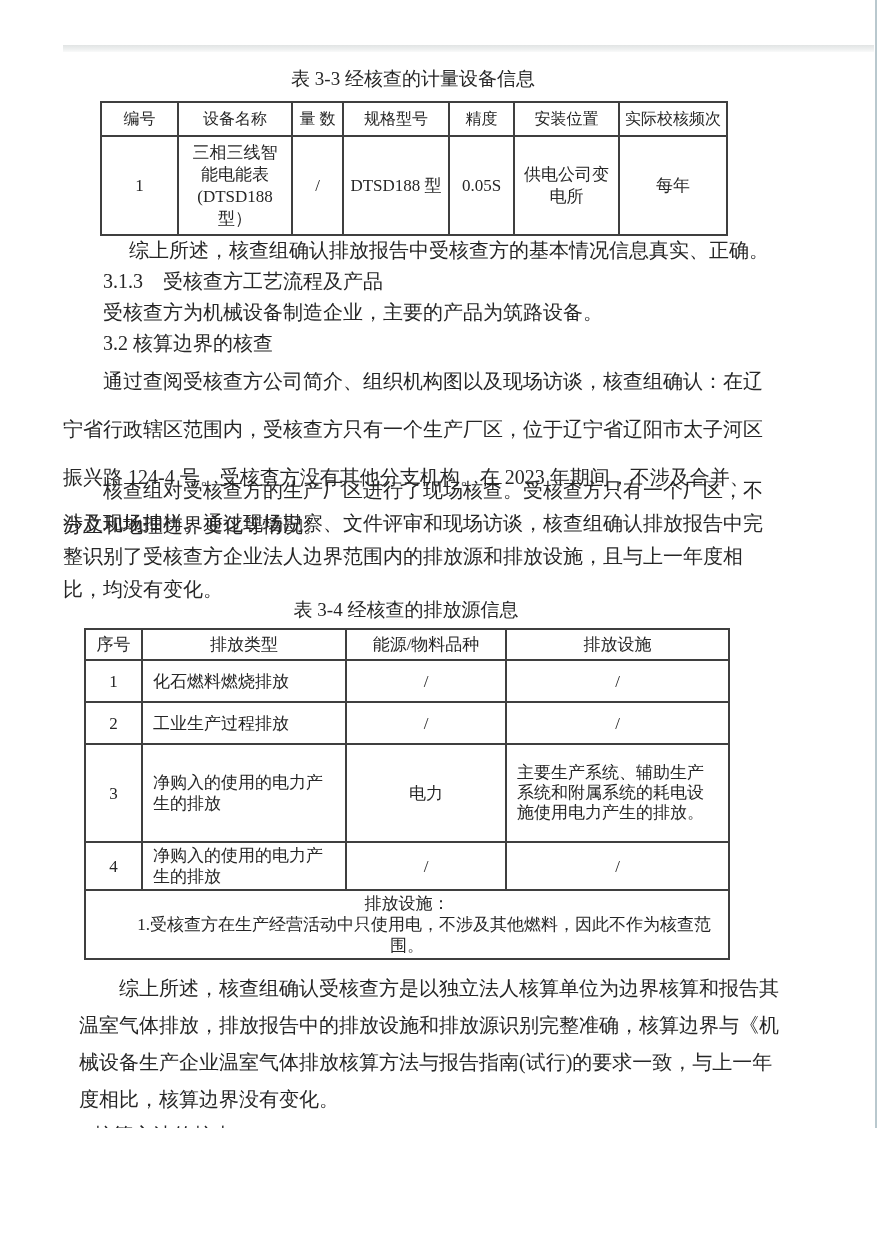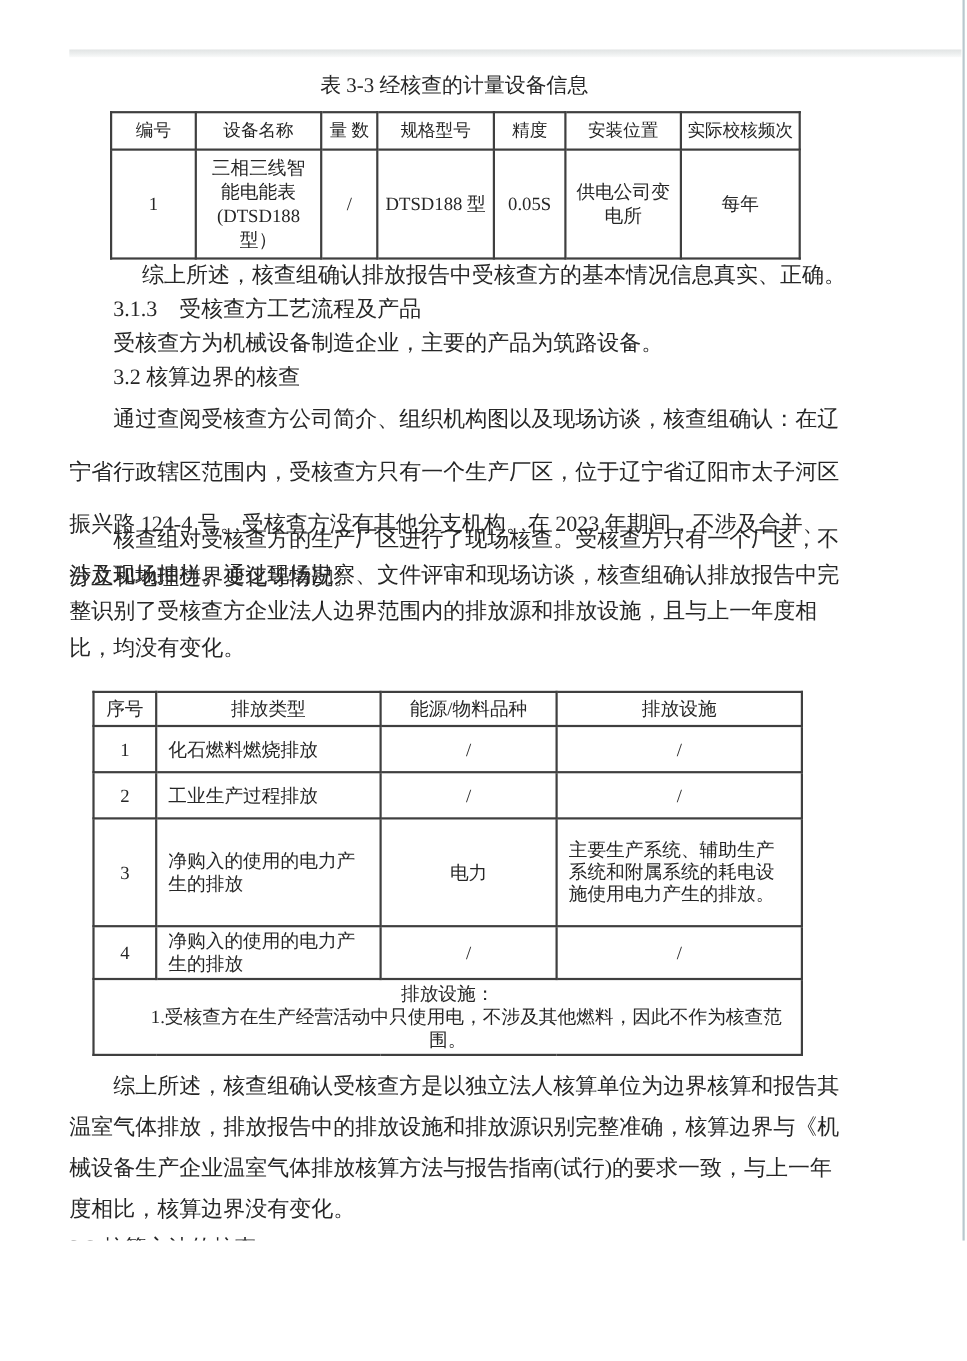--- a/index.html
+++ b/index.html
@@ -85,20 +85,21 @@
   <div class="abs body-text" style="top:264px;">3.1.3　受核查方工艺流程及产品</div>
 
   <div class="abs body-text" style="top:295px;">受核查方为机械设备制造企业，主要的产品为筑路设备。</div>
 
   <div class="abs body-text" style="top:326px;">3.2 核算边界的核查</div>
 
   <div class="abs body-text p3">通过查阅受核查方公司简介、组织机构图以及现场访谈，核查组确认：在辽宁省行政辖区范围内，受核查方只有一个生产厂区，位于辽宁省辽阳市太子河区振兴路 124-4 号。受核查方没有其他分支机构。在 2023 年期间，不涉及合并、分立和地理边界变化等情况。</div>
 
   <div class="abs body-text" style="top:474px; line-height:33px;">核查组对受核查方的生产厂区进行了现场核查。受核查方只有一个厂区，不涉及现场抽样。通过现场勘察、文件评审和现场访谈，核查组确认排放报告中完整识别了受核查方企业法人边界范围内的排放源和排放设施，且与上一年度相比，均没有变化。</div>
 
+  <div class="abs caption" style="left:84px; top:599px; width:644px;">表 3-4 经核查的排放源信息</div>
 
   <table id="t2">
     <colgroup>
       <col style="width:57px">
         <col style="width:204px">
         <col style="width:160px">
         <col style="width:223px">
     </colgroup>
     <thead>
         <tr>
@@ -137,19 +138,19 @@
     <tfoot>
       <tr>
         <td colspan="4" class="note-cell">
           <div>排放设施：</div>
           <div class="note-body">1.受核查方在生产经营活动中只使用电，不涉及其他燃料，因此不作为核查范围。</div>
         </td>
       </tr>
     </tfoot>
   </table>
 
-  <div class="abs body-text" style="top:970px; line-height:37px;">综上所述，核查组确认受核查方是以独立法人核算单位为边界核算和报告其温室气体排放，排放报告中的排放设施和排放源识别完整准确，核算边界与《机械设备生产企业温室气体排放核算方法与报告指南(试行)的要求一致，与上一年度相比，核算边界没有变化。</div>
+  <div class="abs body-text" style="top:970px; line-height:37px;margin-left:16px;">综上所述，核查组确认受核查方是以独立法人核算单位为边界核算和报告其温室气体排放，排放报告中的排放设施和排放源识别完整准确，核算边界与《机械设备生产企业温室气体排放核算方法与报告指南(试行)的要求一致，与上一年度相比，核算边界没有变化。</div>
 
   <div class="abs body-text no-indent" style="top:1118px;">3.3 核算方法的核查</div>
 
   <div class="abs page-num" style="left:403px; top:1140px;">6</div>
 
 </div>
 
 </body></html>

